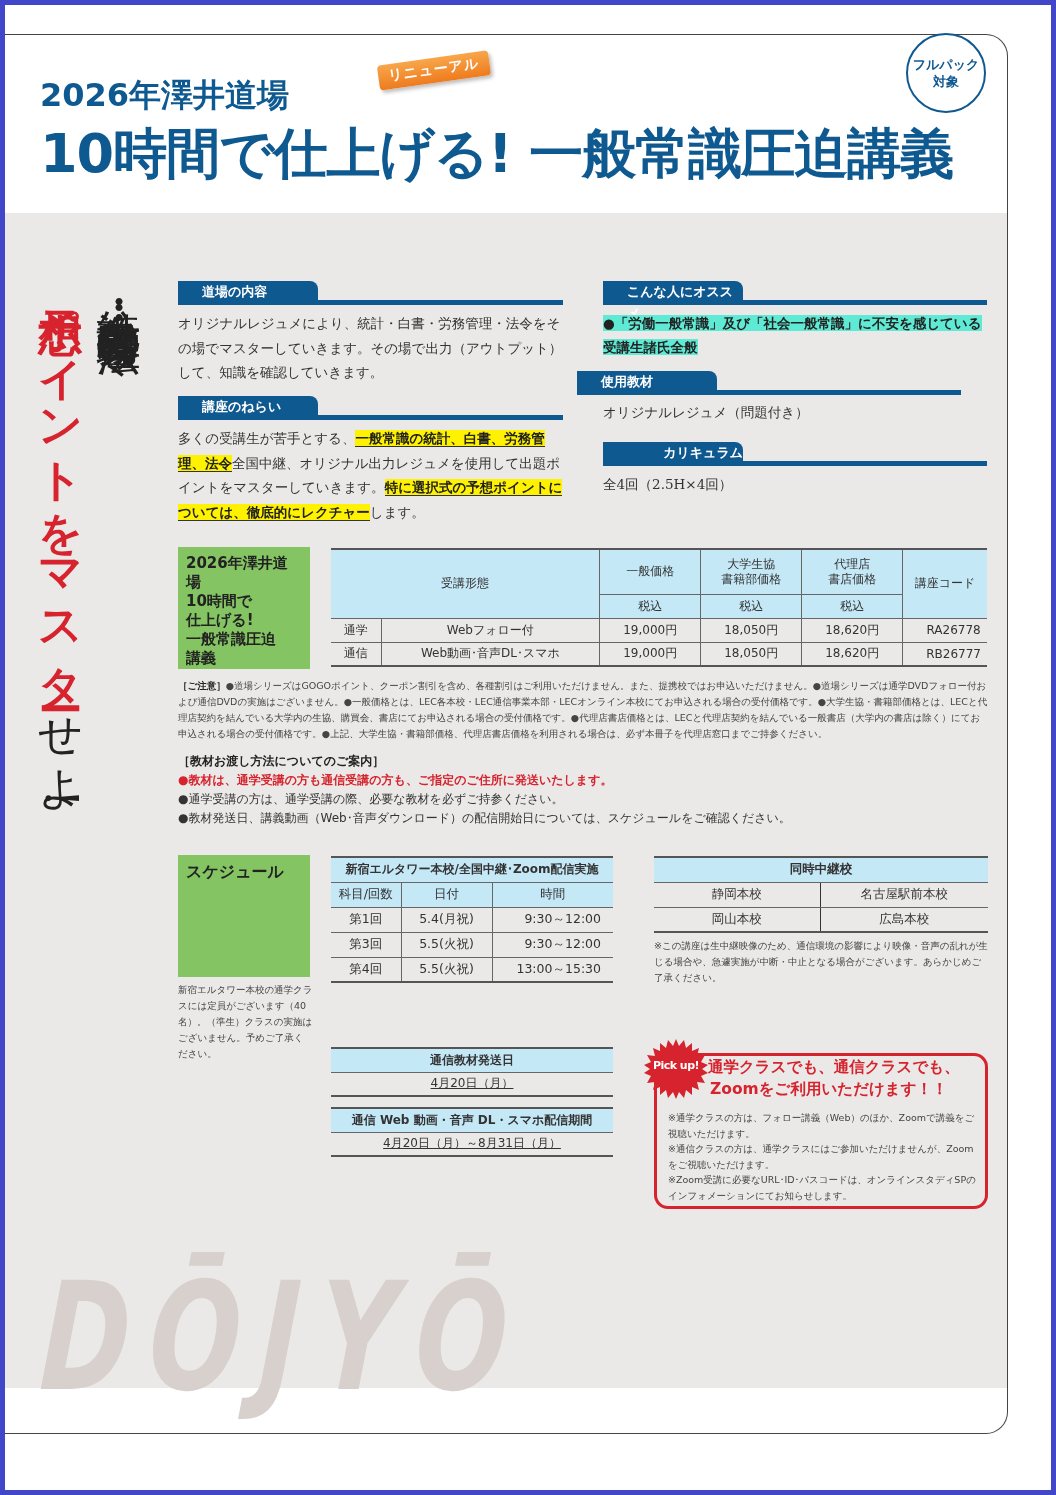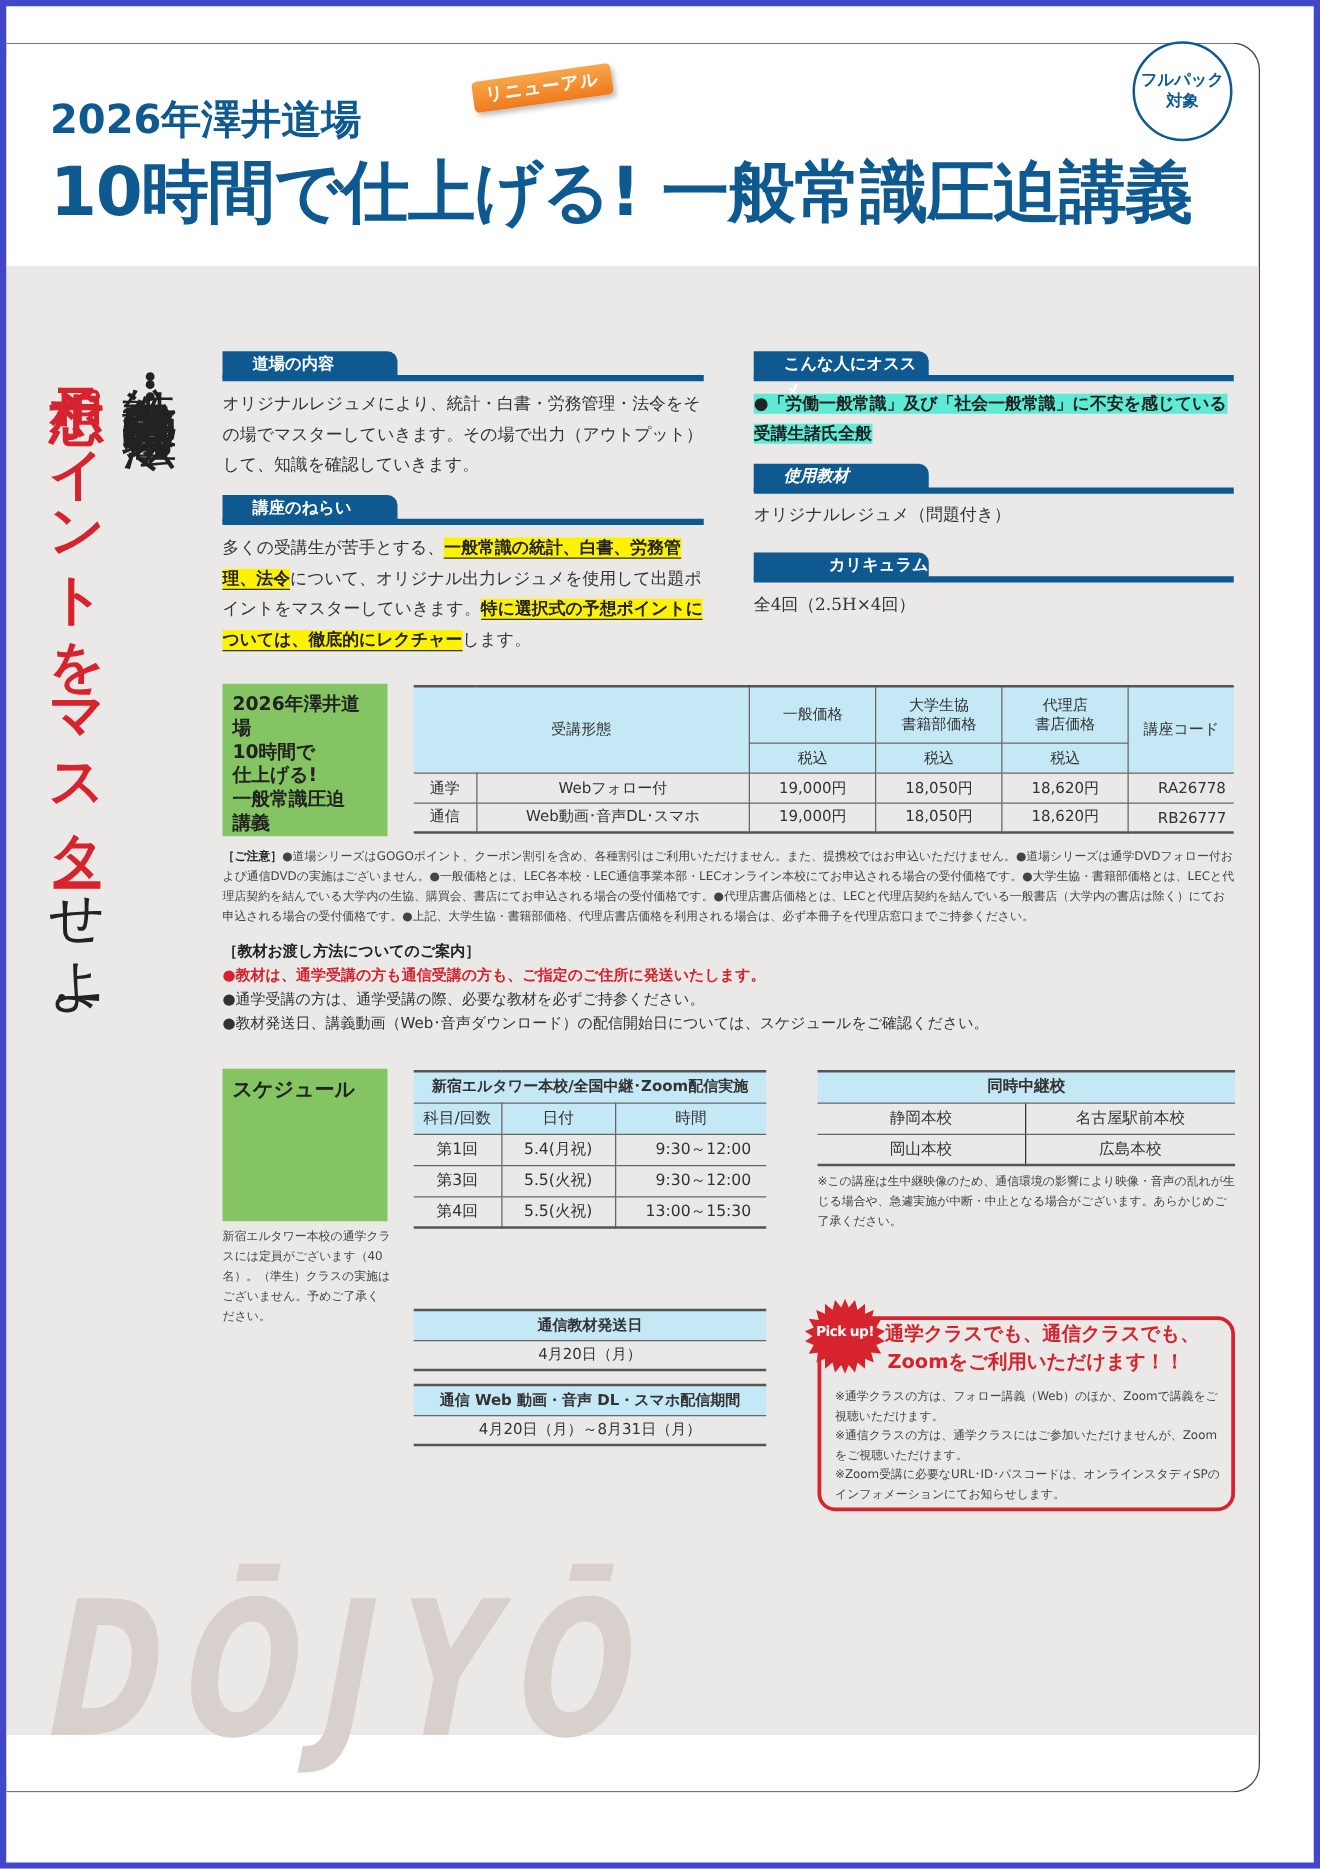--- a/index.html
+++ b/index.html
@@ -152,21 +152,21 @@
     .sched-table td.time { text-align: right; padding-right: 12px; }
 
     .mini-table {
       position: absolute; left: 331px; width: 282px; font-size: 12px; color: #333;
       border-top: 2px solid #555; border-bottom: 2px solid #555;
     }
     .mini-table td, .mini-table th {
       text-align: center; height: 24px; border-bottom: 1px solid #666; font-weight: normal;
     }
     .mini-table th { background: #c5e8f7; font-weight: bold; }
-    .mini-table tr:last-child td { border-bottom: none; }
+    .mini-table tr:last-child td { border-bottom: none; text-decoration: underline; }
 
     .relay-table {
       position: absolute; left: 654px; top: 856px; width: 334px; font-size: 12.5px; color: #333;
       border-top: 2px solid #555; border-bottom: 2px solid #555;
     }
     .relay-table th, .relay-table td {
       text-align: center; height: 25px; border-bottom: 1px solid #666; font-weight: normal;
     }
     .relay-table th { background: #c5e8f7; font-weight: bold; }
     .relay-table td.l { border-right: 1px solid #333; }
@@ -233,31 +233,31 @@
 
 <div class="sec-head" style="left:178px; top:281px; width:385px;">
   <div class="tab">道場の内容</div>
 </div>
 <div class="body-serif" style="left:178px; top:311px; width:388px;">オリジナルレジュメにより、統計・白書・労務管理・法令をその場でマスターしていきます。その場で出力（アウトプット）して、知識を確認していきます。</div>
 
 <div class="sec-head" style="left:178px; top:396px; width:385px;">
   <div class="tab">講座のねらい</div>
 </div>
 <div class="body-serif" style="left:178px; top:426px; width:390px;">
-  <span>多くの受講生が苦手とする、</span><span class="hl">一般常識の統計、白書、労務管理、法令</span><span>について、オリジナル出力レジュメを使用して出題ポイントをマスターしていきます。</span><span class="hl">特に選択式の予想ポイントについては、徹底的にレクチャー</span><span>します。</span>
+  <span>多くの受講生が苦手とする、</span><span class="hl">一般常識の統計、白書、労務管理、法令</span><span>全国中継、オリジナル出力レジュメを使用して出題ポイントをマスターしていきます。</span><span class="hl">特に選択式の予想ポイントについては、徹底的にレクチャー</span><span>します。</span>
 </div>
 
 <div class="sec-head" style="left:603px; top:281px; width:384px;">
   <div class="tab">こんな人にオススメ</div>
 </div>
 <div class="body-serif" style="left:603px; top:311px; width:390px; line-height:24px;">
   <span class="hl2">●「労働一般常識」及び「社会一般常識」に不安を感じている受講生諸氏全般</span>
 </div>
 
-<div class="sec-head" style="left:603px; top:371px; width:384px;font-style:italic;">
+<div class="sec-head" style="left:577px; top:371px; width:384px;">
   <div class="tab">使用教材</div>
 </div>
 <div class="body-serif" style="left:603px; top:400px; width:380px;">オリジナルレジュメ（問題付き）</div>
 
 <div class="sec-head" style="left:603px; top:442px; width:384px;text-align:right;">
   <div class="tab">カリキュラム</div>
 </div>
 <div class="body-serif" style="left:603px; top:472px; width:380px;">全4回（2.5H×4回）</div>
 
 <div class="green-box" style="left:178px; top:547px; width:132px; height:122px;">

